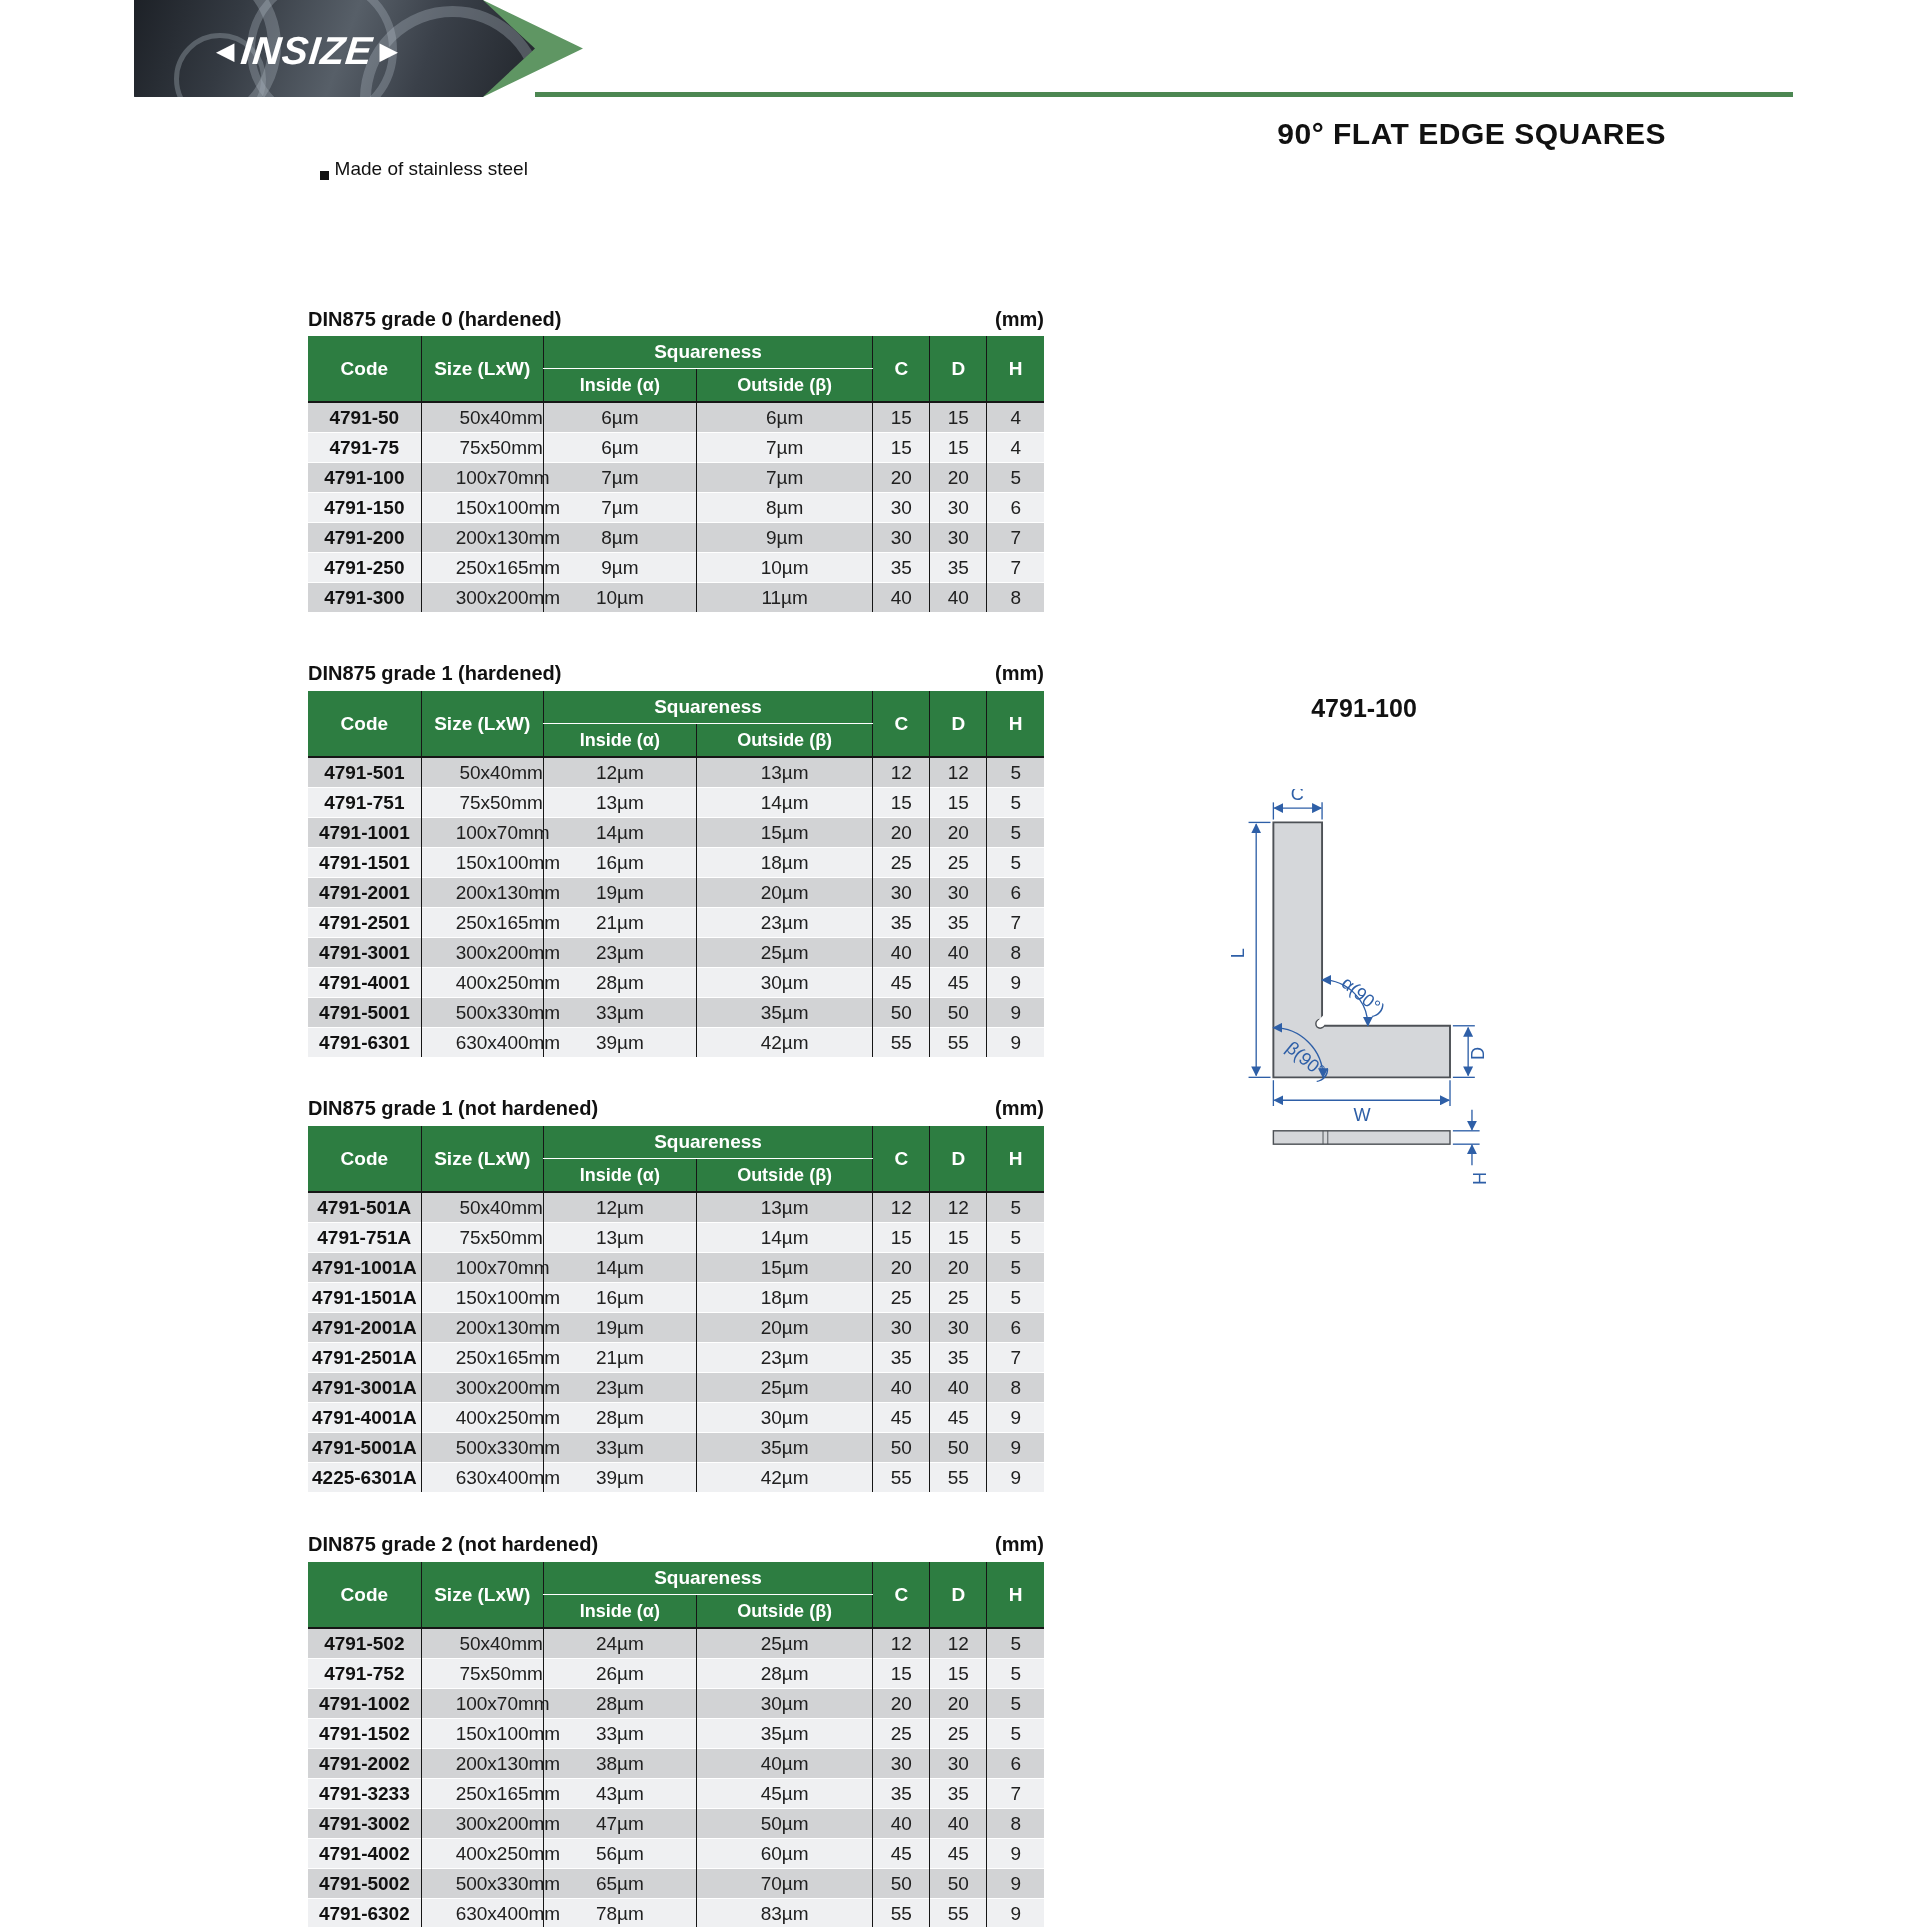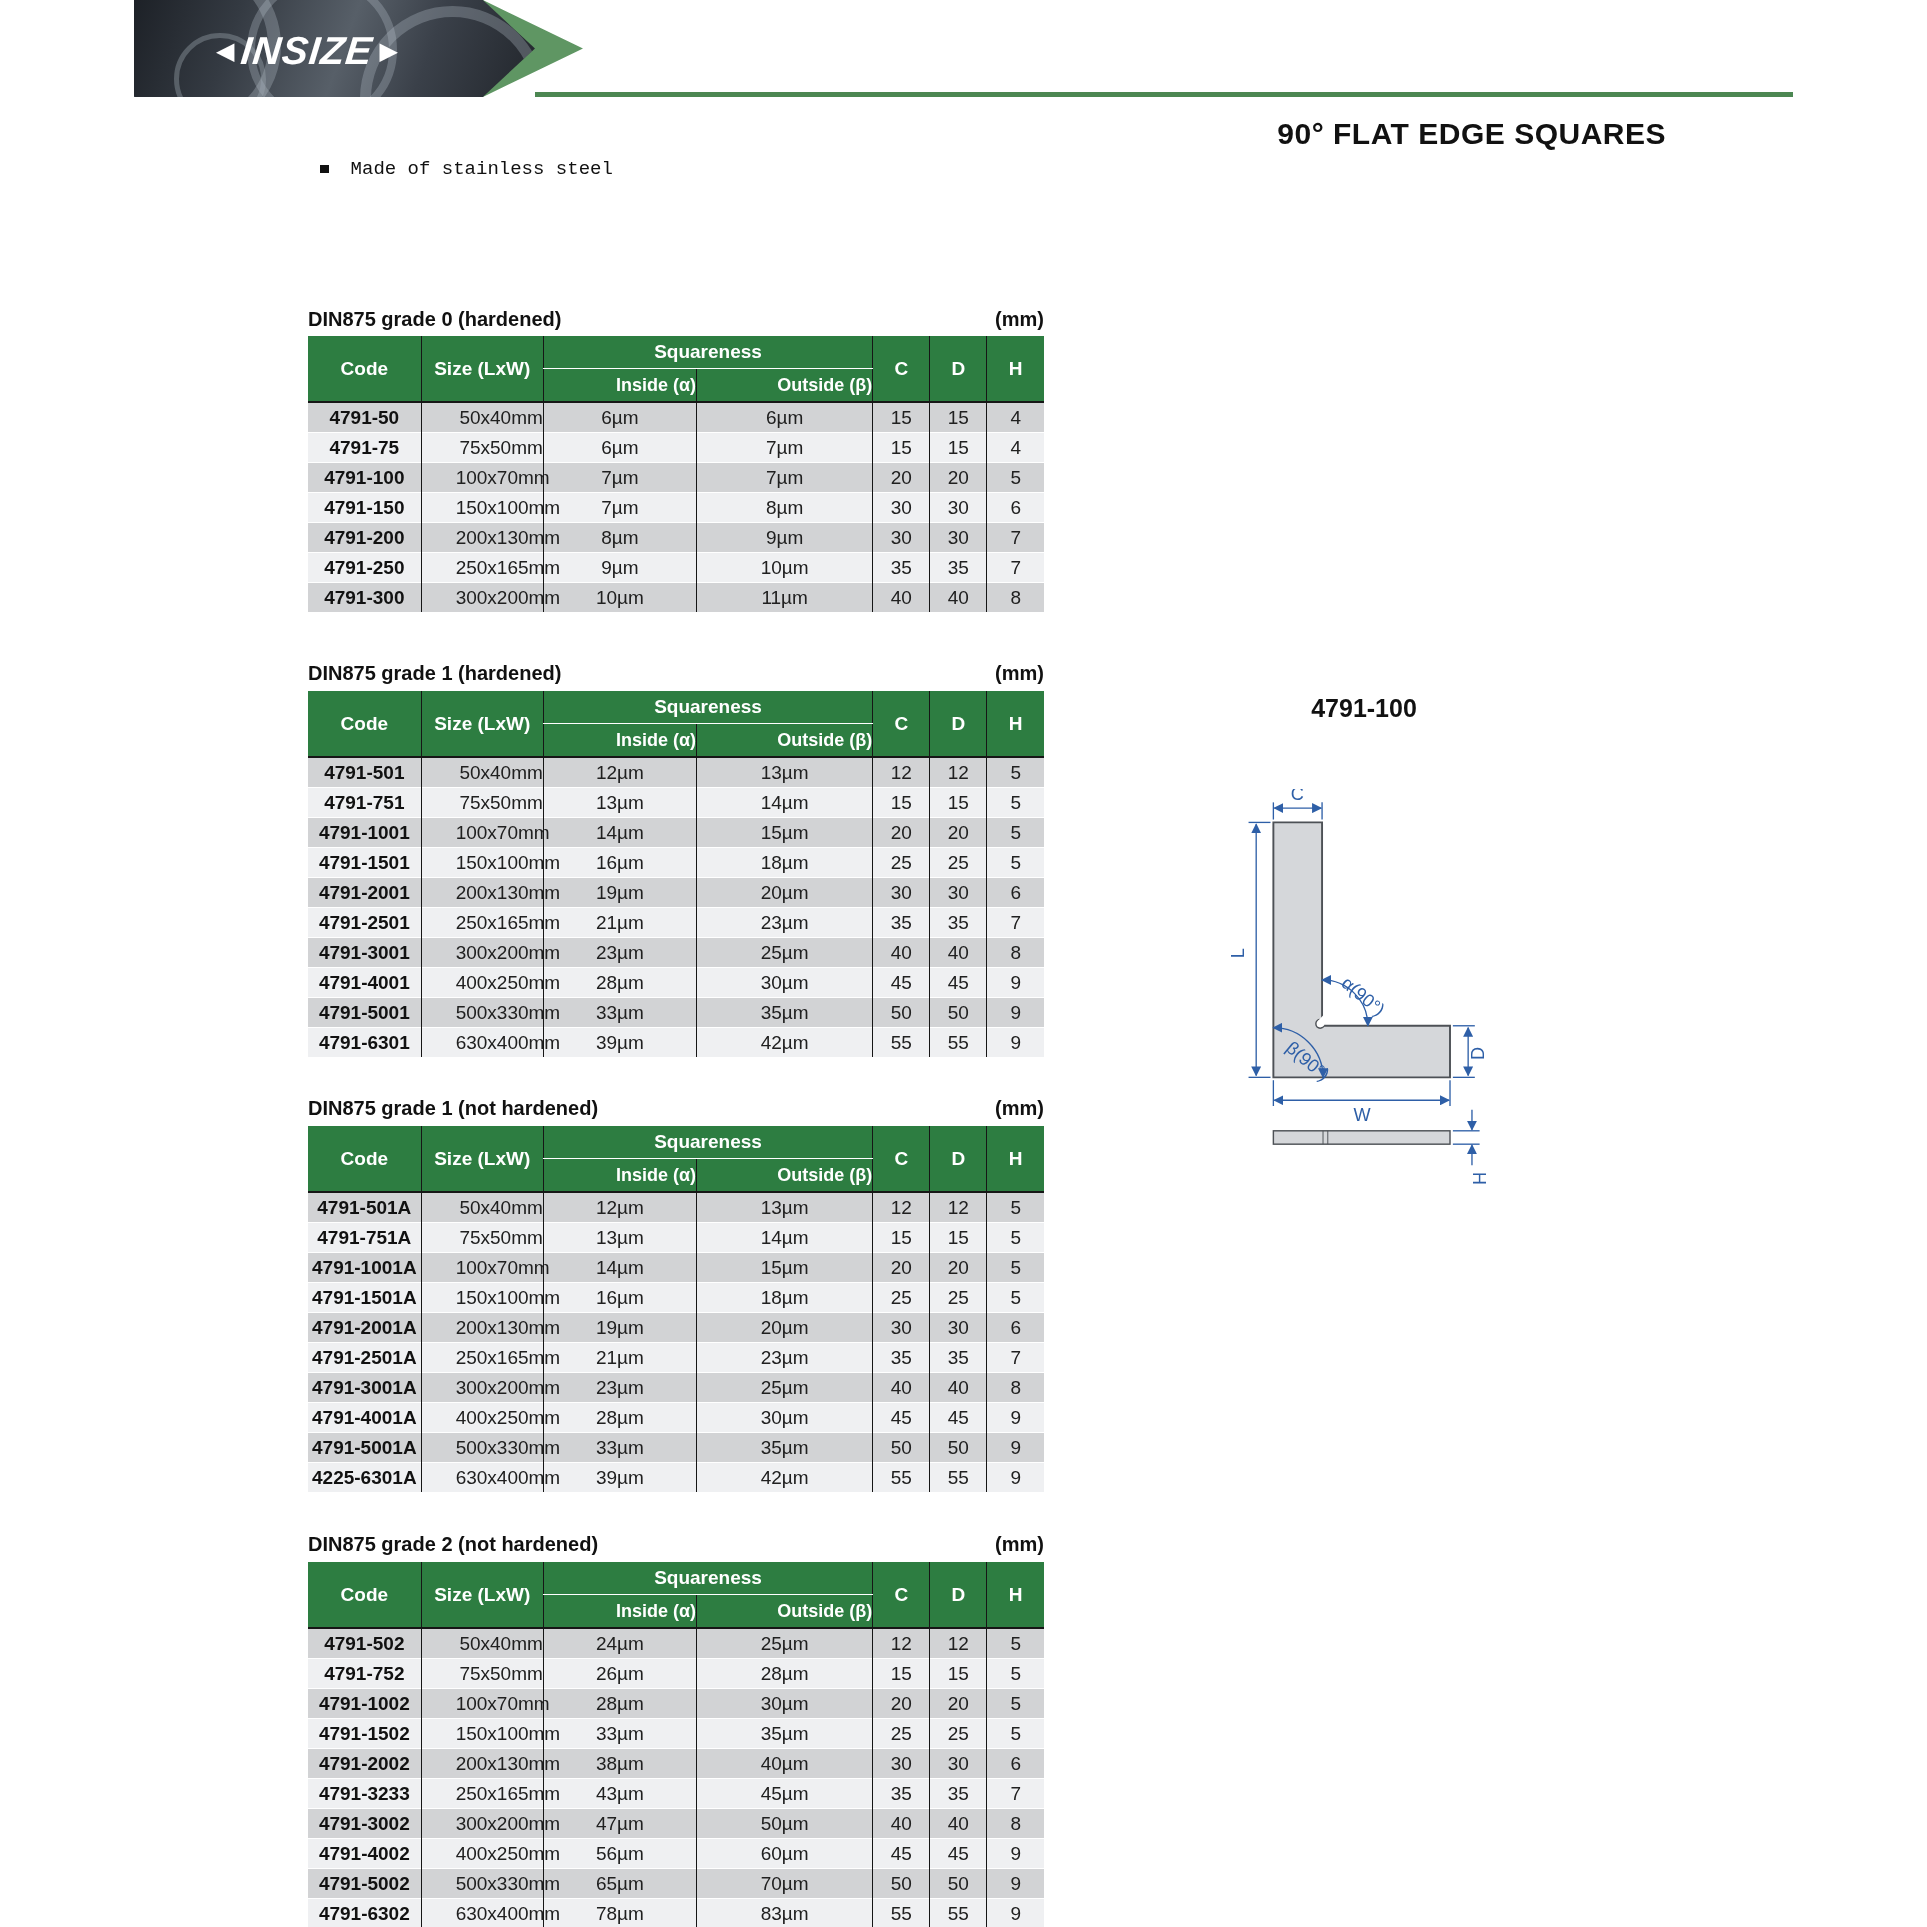--- a/index.html
+++ b/index.html
@@ -18,32 +18,32 @@
   .gear-ring.r2{left:113px;top:-25px;width:134px;height:134px;}
   .gear-ring.r3{left:226px;top:5.7px;width:163px;height:163px;border-width:11.5px;}
   .gear-ring.r4{left:40px;top:32.5px;width:82px;height:82px;border-width:5.7px;border-color:rgba(160,170,180,.38);}
   .brand-logo{position:absolute;left:82px;top:29px;display:flex;align-items:center;gap:6.7px;color:#fff;}
   .brand-logo .word{font-size:39px;font-weight:bold;font-style:italic;letter-spacing:1px;transform:skewX(-6deg);}
   .brand-logo .tri{font-size:24px;line-height:1;}
 
   
   .page-title{position:absolute;left:1073px;top:117px;width:593px;text-align:right;
         font-size:30px;font-weight:bold;letter-spacing:0.5px;}
-  .feature{position:absolute;left:320px;top:158px;display:flex;align-items:flex-start;gap:22px;font-size:19px;font-family:Liberation Mono, monospace;}
+  .feature{position:absolute;left:320px;top:158px;display:flex;align-items:flex-end;gap:6px;font-size:19px;}
   .feature .sq{width:8.6px;height:8.6px;background:#111;margin-top:6.7px;flex:none;}
 
   
   .tbl-title{position:absolute;left:308px;width:736px;font-weight:bold;font-size:20px;
         display:flex;justify-content:space-between;align-items:flex-end;}
   table.spec{position:absolute;left:308px;width:736px;table-layout:fixed;border-collapse:collapse;}
   table.spec th,table.spec td{border-left:1.9px solid #161616;padding:0;}
   table.spec th{background:#2d7d41;color:#fff;font-weight:bold;font-size:19px;
         border-bottom:2.9px solid #161616;text-align:center;}
   table.spec thead tr:first-child th{height:32px;}
-  table.spec thead tr:last-child th{height:32px;font-size:18px;text-align:right;}
+  table.spec thead tr:last-child th{height:32px;font-size:18px;}
   table.spec th.no-l{border-left:none;}
   table.spec th.sq{border-bottom:1.9px solid #ffffff;}
   table.spec td{height:29px;font-size:19px;text-align:center;color:#202020;}
   table.spec td:first-child{border-left:none;font-weight:bold;color:#111;}
   table.spec td:nth-child(2){text-align:right;padding-left:34px;}
   table.spec tbody tr:nth-child(odd) td{background:#d2d3d5;}
   table.spec tbody tr:nth-child(even) td{background:#eff0f2;}
   table.spec tbody tr + tr td{border-top:1.9px solid #ffffff;}
 
   

